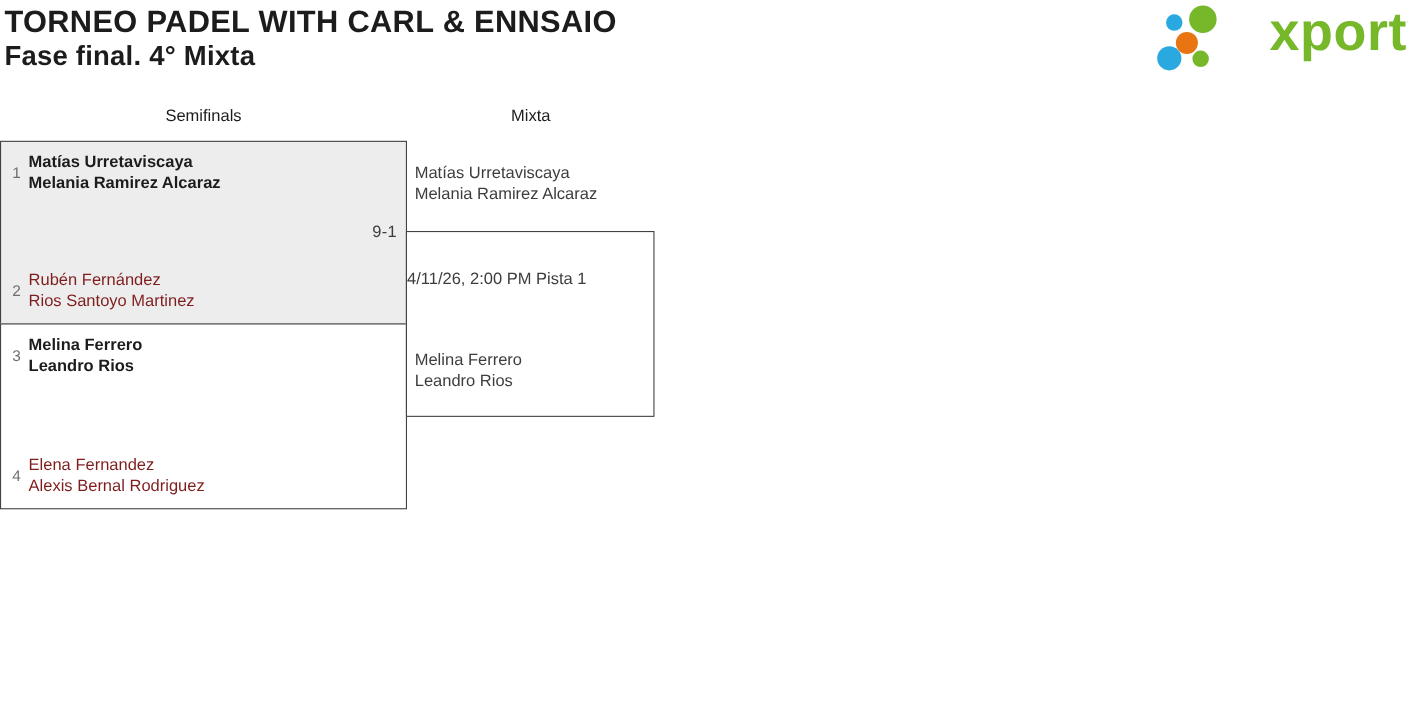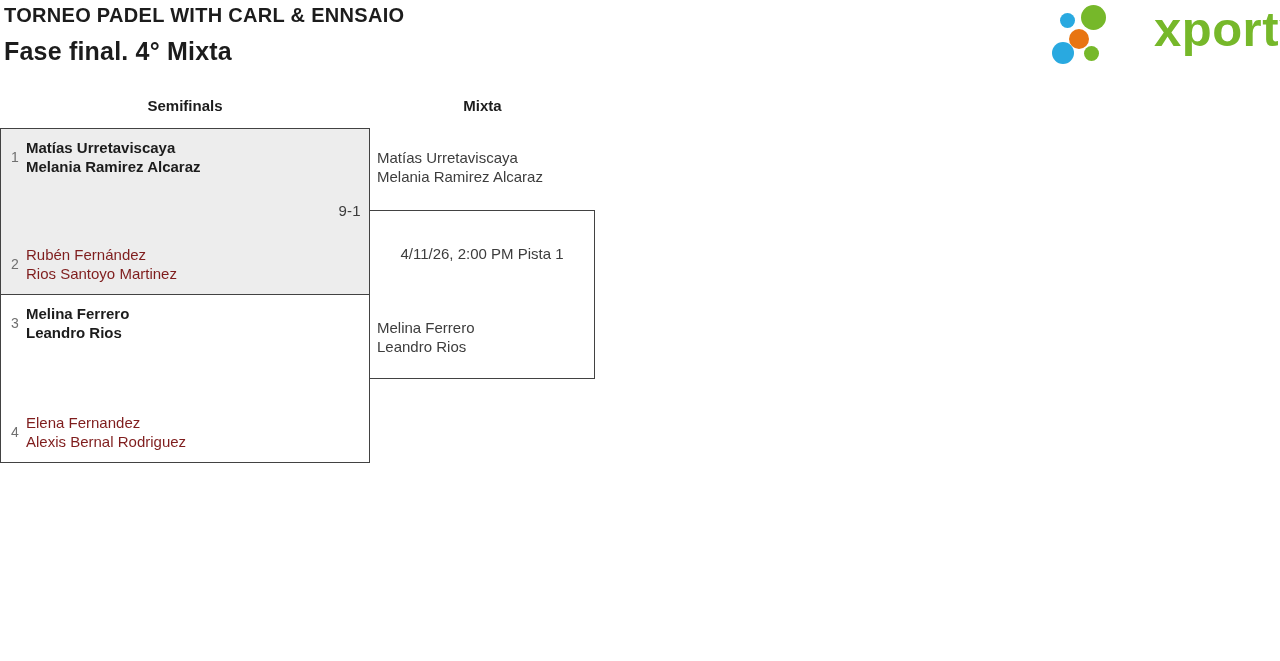--- a/index.html
+++ b/index.html
@@ -8,21 +8,21 @@
     background: #ffffff;
     font-family: "Liberation Sans", sans-serif;
     overflow: hidden;
     position: relative;
   }
   .abs { position: absolute; }
 
   
   .page-title {
     left: 4px; top: 4px;
-    font-size: 20px; font-weight: 700;
+    font-size: 28px; font-weight: 700;
     color: #1c1c1c; letter-spacing: 0.3px;
     white-space: nowrap;
   }
   .page-subtitle {
     left: 4px; top: 37px;
     font-size: 25px; font-weight: 700;
     color: #1c1c1c; letter-spacing: 0.2px;
     white-space: nowrap;
   }
 
@@ -37,21 +37,21 @@
   .logo-text {
     position: absolute; left: 61px; top: 1px;
     font-size: 49px; font-weight: 700; letter-spacing: 0.5px;
     color: #76b82a;
     margin-left: 45px;
   }
 
   
   .round-header {
     top: 97px; height: 18px;
-    font-size: 15px; font-weight: 700; color: #1c1c1c;
+    font-size: 15px; font-weight: 400; color: #1c1c1c;
     text-align: center;
   }
   .round-header.semis { left: 0; width: 370px; }
   .round-header.final { left: 370px; width: 225px; }
 
   .match {
     border: 1px solid #424242;
     display: flex; flex-direction: column;
     justify-content: space-between;
     padding: 9px 8px 11px 8px;
@@ -73,21 +73,21 @@
   .final-box {
     left: 369px; top: 210px; width: 226px; height: 169px;
     background: #ffffff; border: 1px solid #424242;
   }
   .final-team-top {
     left: 377px; top: 148px;
     font-size: 15px; line-height: 19px; color: #3d3d3d;
   }
   .final-schedule {
     position: absolute; left: 0; top: 34px; width: 100%;
-    text-align: center; font-size: 15px; color: #3d3d3d;
+    text-align: left; font-size: 15px; color: #3d3d3d;
   }
   .final-team-bottom {
     position: absolute; left: 7px; top: 107px;
     font-size: 15px; line-height: 19px; color: #3d3d3d;
   }
 </style>
 </head>
 <body>
 
 <div class="abs page-title">TORNEO PADEL WITH CARL &amp; ENNSAIO</div>

